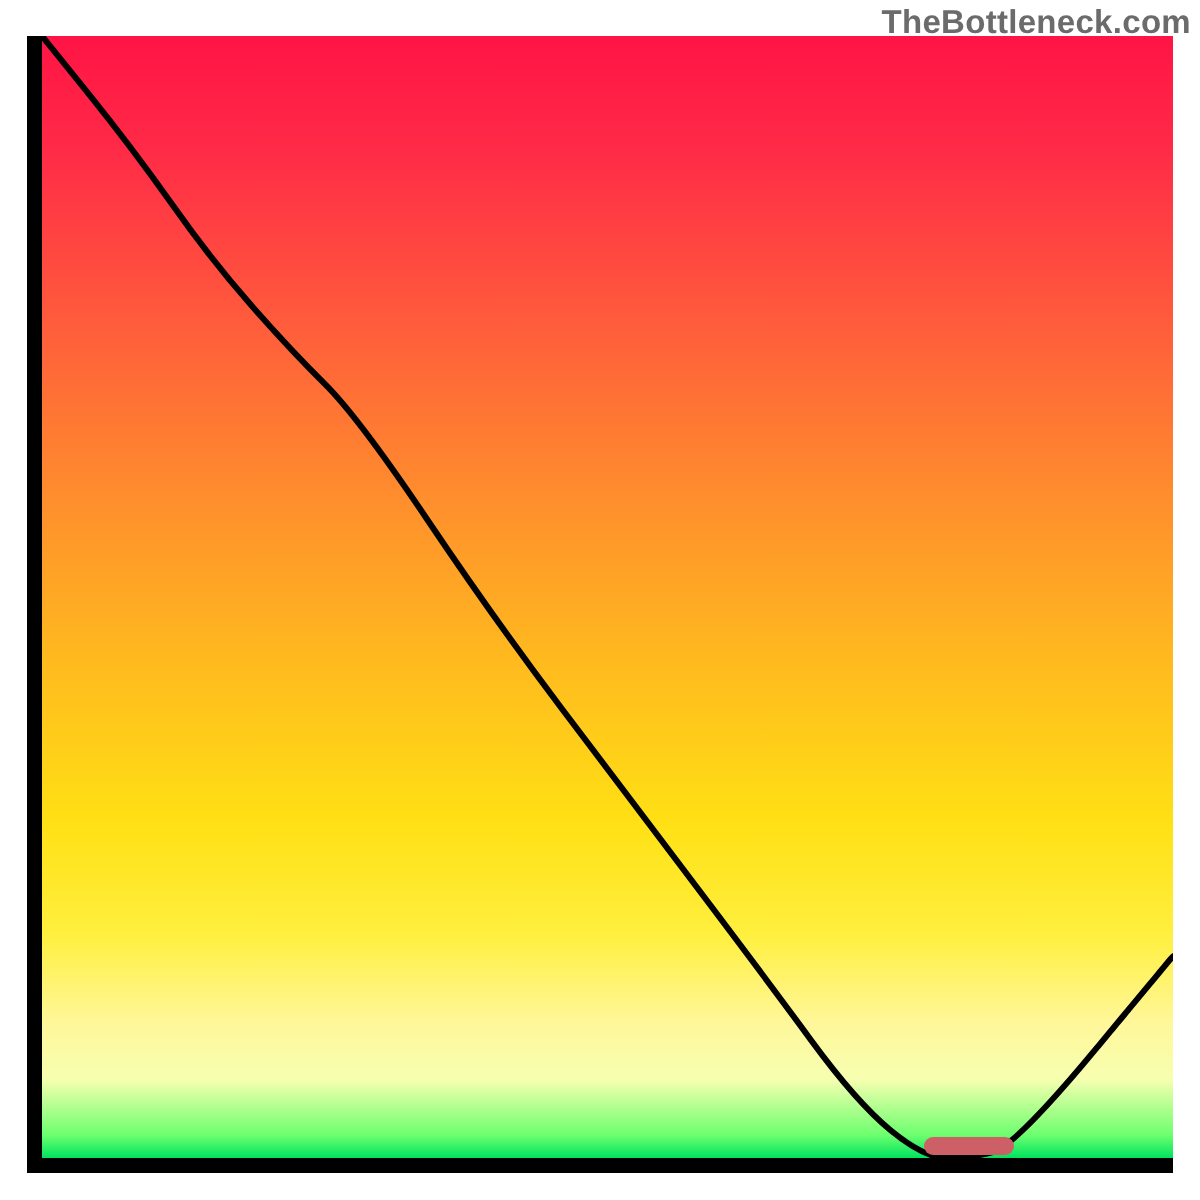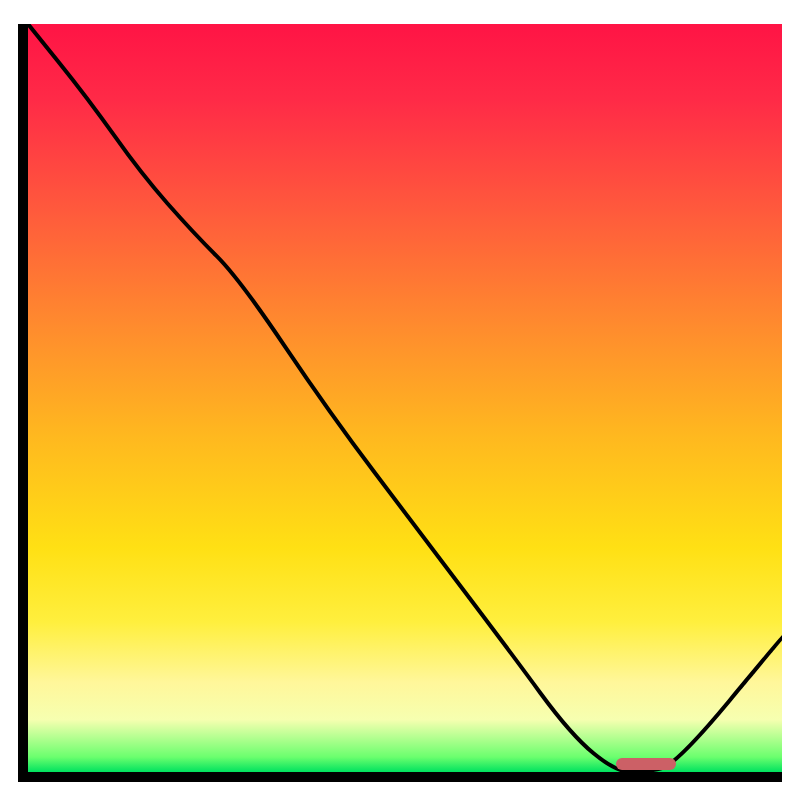--- a/index.html
+++ b/index.html
@@ -69,20 +69,21 @@
     background: #cc6066;
     border-radius: 6px;
     height: 12px;
   }
 </style>
 </head>
 <body>
 
 <div class="container">
 
+  <div class="watermark">TheBottleneck.com</div>
 
   <div class="plot-frame">
     <div class="gradient"></div>
 
     <svg class="curve" viewBox="0 0 754 748" preserveAspectRatio="none">
       <path id="curve-path" d="M 0 0 Q 0 0 30.16 37.39999999999998 Q 60.32 74.79999999999995 86.71 112.19999999999999 Q 113.1 149.60000000000002 139.49 179.52000000000004 Q 165.88 209.44000000000005 188.5 231.88000000000002 Q 211.12000000000003 254.32 256.36 321.64 Q 301.6 388.96000000000004 346.84000000000003 448.8 Q 392.08000000000004 508.64 437.32000000000005 568.48 Q 482.56 628.3199999999999 512.72 669.46 Q 542.88 710.6 565.5 729.3 Q 588.12 748 603.2 748 Q 618.28 748 633.3599999999999 744.26 Q 648.4399999999999 740.52 701.22 676.94 T 754 613.36" fill="none" stroke="#000" stroke-width="4" stroke-linejoin="round" stroke-linecap="round"></path>
     </svg>
 
     <div id="marker" class="marker" style="left: 588.12px; width: 60.32px; bottom: 2px; background: rgb(204, 96, 102);"></div>
   </div>

